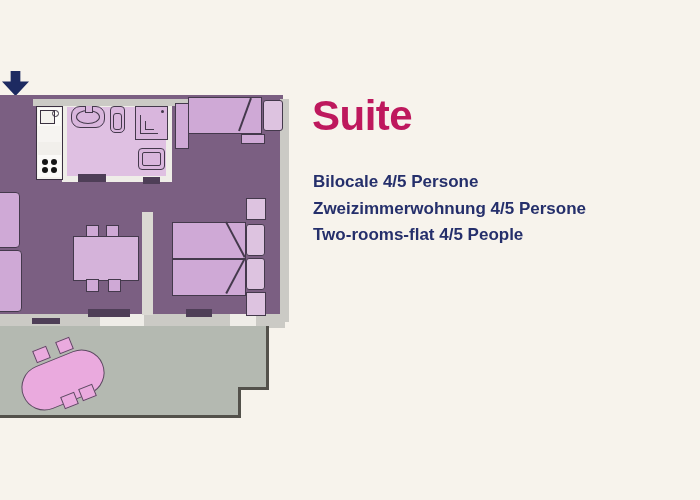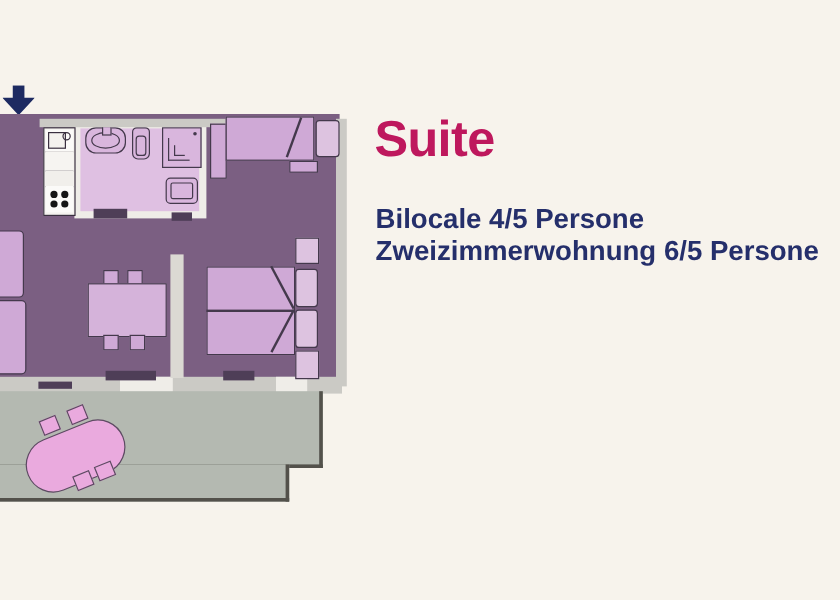--- a/index.html
+++ b/index.html
@@ -10,21 +10,21 @@
   }
   .abs{position:absolute;}
   
   .title{
     left:312px;top:92px;
     font-size:42px;font-weight:bold;letter-spacing:-0.5px;
     color:#be185d;white-space:nowrap;
   }
   .captions{left:313px;top:169px;color:#252f6b;}
   .caption-line{
-    font-size:23px;line-height:26.5px;font-weight:bold;white-space:nowrap;
+    font-size:17px;line-height:26.5px;font-weight:bold;white-space:nowrap;
   }
   
   .wall{background:#cbcac5;}
   .wallwhite{background:#efede8;}
   .floor{background:#7b5f82;}
   .furn{background:#cfa9d6;border:1.5px solid #44394c;box-sizing:border-box;}
   .furn-pale{background:#ddc3e0;border:1.5px solid #44394c;box-sizing:border-box;}
   .dark{background:#4e3e57;}
   .line{background:#44394c;}
   
@@ -146,14 +146,15 @@
   <div class="abs tchair" style="left:34px;top:348px;"></div>
   <div class="abs tchair" style="left:57px;top:339px;"></div>
   <div class="abs ttable"></div>
   <div class="abs tchair" style="left:80px;top:386px;"></div>
   <div class="abs tchair" style="left:62px;top:394px;"></div>
 </div>
 
 <div class="abs title">Suite</div>
 <div class="abs captions">
   <div class="caption-line">Bilocale 4/5 Persone</div>
-  <div class="caption-line">Zweizimmerwohnung 6/5 Persone</div>
+  <div class="caption-line">Zweizimmerwohnung 4/5 Persone</div>
+  <div class="caption-line">Two-rooms-flat 4/5 People</div>
 </div>
 
 </body></html>

